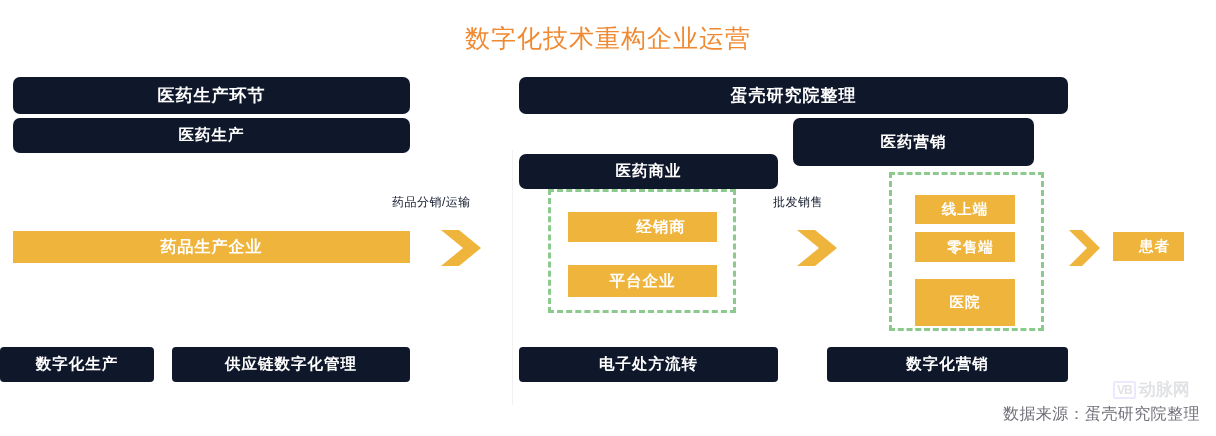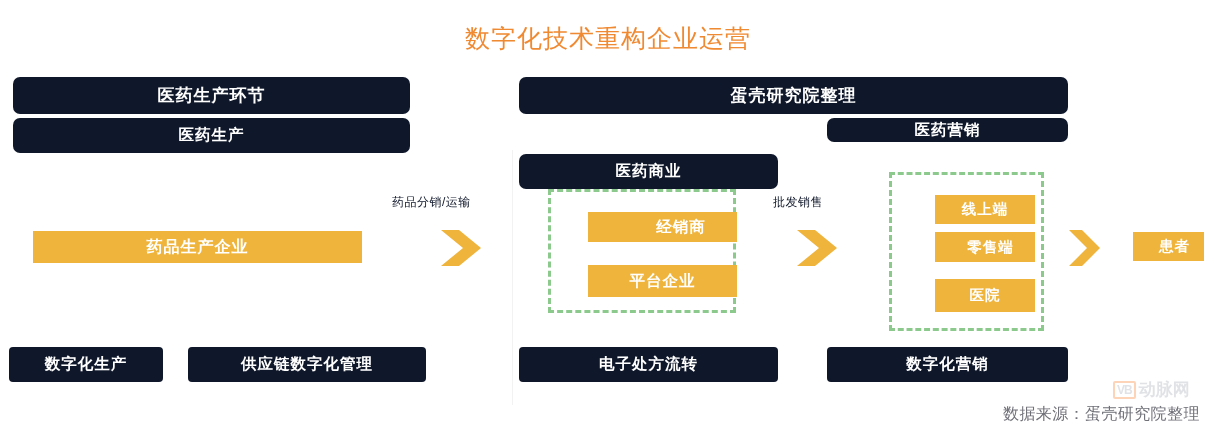--- a/index.html
+++ b/index.html
@@ -40,21 +40,20 @@
 
   
   .bar-yellow{
     background:#EFB43C;
     color:#ffffff;
     display:flex;align-items:center;justify-content:center;
     font-size:15.5px;
     font-weight:bold;
     letter-spacing:1px;
     white-space:nowrap;
-    margin-left:20px;
   }
   .bar-yellow.big{font-size:16px;}
   .bar-yellow.small{font-size:14.5px;}
 
   
   .dashed-box{
     border:3px dashed #8CC98C;
     background:transparent;
   }
 
@@ -84,21 +83,21 @@
     letter-spacing:0.4px;
   }
 
   
   .watermark{
     display:flex;align-items:center;
     opacity:0.30;
     user-select:none;
   }
   .wm-badge{
-    border:2px solid #f97316;
+    border:2px solid #c4b5fd;
     color:#9aa0ab;
     font-size:12px;
     font-weight:bold;
     padding:0px 2px;
     line-height:14px;
     border-radius:2px;
     margin-right:3px;
     letter-spacing:-1px;
   }
   .wm-text{
@@ -118,23 +117,23 @@
   <div class="abs divider" style="left:512px;top:150px;height:255px;"></div>
 
   <div class="abs bar-orange" style="left:13px;top:77px;width:397px;height:37px;">医药生产环节</div>
 
   <div class="abs bar-orange" style="left:519px;top:77px;width:549px;height:37px;">蛋壳研究院整理</div>
 
   <div class="abs bar-orange sm" style="left:13px;top:118px;width:397px;height:35px;">医药生产</div>
 
   <div class="abs bar-orange sm" style="left:519px;top:118px;width:259px;height:35px;margin-top:36px;">医药商业</div>
 
-  <div class="abs bar-orange sm" style="left:827px;top:118px;width:241px;height:24px;">医药营销</div>
+  <div class="abs bar-orange sm" style="left:793px;top:118px;width:241px;height:48px;">医药营销</div>
 
-  <div class="abs bar-yellow big" style="left:13px;top:231px;width:329px;height:32px;">药品生产企业</div>
+  <div class="abs bar-yellow big" style="left:13px;top:231px;width:397px;height:32px;">药品生产企业</div>
 
   <div class="abs stage-label" style="left:392px;top:194px;">药品分销/运输</div>
 
   <div class="abs chev" style="left:437px;top:228px;width:52px;height:40px;">
     <svg width="52" height="40" viewBox="0 0 52 40" xmlns="http://www.w3.org/2000/svg">
       <path d="M4 2 L26 20 L4 38 L22 38 L44 20 L22 2 Z" fill="#EFB43C"></path>
     </svg>
   </div>
 
   <div class="abs dashed-box" style="left:548px;top:189px;width:188px;height:124px;"></div>
@@ -150,33 +149,33 @@
       <path d="M4 2 L26 20 L4 38 L22 38 L44 20 L22 2 Z" fill="#EFB43C"></path>
     </svg>
   </div>
 
   <div class="abs dashed-box" style="left:889px;top:172px;width:155px;height:159px;"></div>
 
   <div class="abs bar-yellow small" style="left:915px;top:195px;width:100px;height:29px;">线上端</div>
 
   <div class="abs bar-yellow small" style="left:915px;top:232px;width:100px;height:30px;padding-left:11px;">零售端</div>
 
-  <div class="abs bar-yellow small" style="left:915px;top:279px;width:100px;height:33px;">医院</div>
+  <div class="abs bar-yellow small" style="left:915px;top:279px;width:100px;height:47px;">医院</div>
 
   <div class="abs chev" style="left:1065px;top:228px;width:42px;height:40px;">
     <svg width="42" height="40" viewBox="0 0 42 40" xmlns="http://www.w3.org/2000/svg">
       <path d="M4 2 L22 20 L4 38 L17 38 L35 20 L17 2 Z" fill="#EFB43C"></path>
     </svg>
   </div>
 
   <div class="abs bar-yellow small" style="left:1113px;top:232px;width:71px;height:29px;padding-left:12px;">患者</div>
 
-  <div class="abs bar-orange sm" style="left:9px;top:347px;width:154px;height:35px;border-radius:4px;">数字化生产</div>
+  <div class="abs bar-orange sm" style="left:0;top:347px;width:154px;height:35px;border-radius:4px;">数字化生产</div>
 
-  <div class="abs bar-orange sm" style="left:188px;top:347px;width:238px;height:35px;border-radius:4px;">供应链数字化管理</div>
+  <div class="abs bar-orange sm" style="left:172px;top:347px;width:238px;height:35px;border-radius:4px;">供应链数字化管理</div>
 
   <div class="abs bar-orange sm" style="left:519px;top:347px;width:259px;height:35px;border-radius:4px;">电子处方流转</div>
 
   <div class="abs bar-orange sm" style="left:827px;top:347px;width:241px;height:35px;border-radius:4px;">数字化营销</div>
 
   <div class="abs watermark" style="left:1113px;top:378px;">
     <span class="wm-badge">VB</span>
     <span class="wm-text">动脉网</span>
   </div>
 

